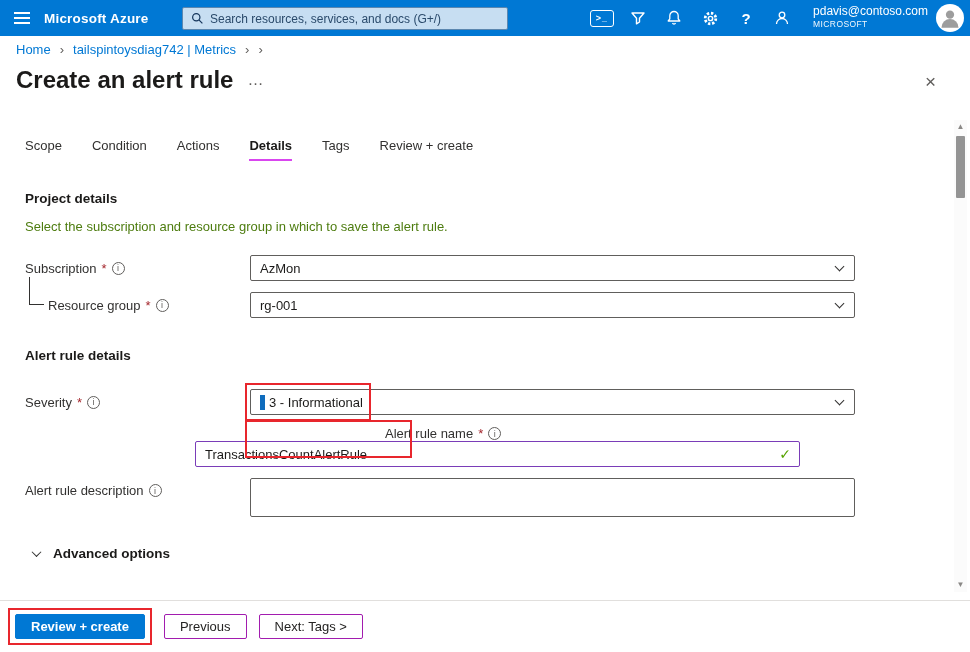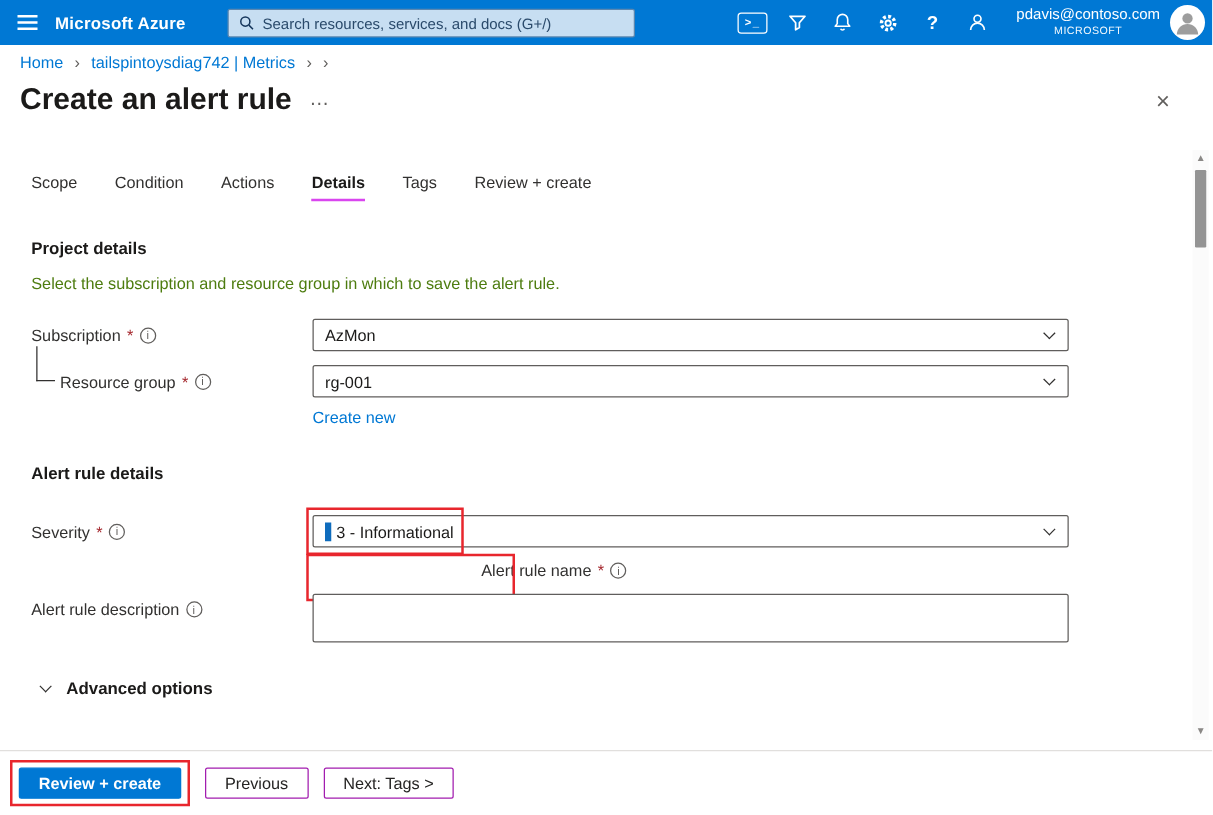--- a/index.html
+++ b/index.html
@@ -12,21 +12,21 @@
   .hamburger span { display: block; width: 16px; height: 2px; background: #fff; }
   .brand { font-size: 13.5px; font-weight: bold; letter-spacing: .2px; margin-right: 14px; white-space: nowrap; width: 118px; }
   .search-box { position: absolute; left: 182px; top: 7px; width: 326px; height: 23px; background: #c7def2; border: 1px solid #5b87b0; border-radius: 2px; display: flex; align-items: center; padding: 0 8px; }
   .search-box svg { flex: 0 0 auto; margin-right: 6px; }
   .search-box input { flex: 1; border: none; outline: none; background: transparent; font-size: 12px; color: #16365c; font-family: inherit; }
   .search-box input::placeholder { color: #2a4a6b; opacity: 1; }
   .topicons { position: absolute; left: 584px; top: 0; height: 36px; display: flex; align-items: center; }
   .topicon { width: 36px; height: 36px; display: flex; align-items: center; justify-content: center; cursor: pointer; }
   .shellbox { width: 24px; height: 17px; border: 1.5px solid #fff; border-radius: 3px; font-size: 9px; font-weight: bold; display: flex; align-items: center; justify-content: center; letter-spacing: 1px; }
   .helpglyph { font-size: 15px; font-weight: bold; color: #fff; }
-  .account { position: absolute; right: 42px; top: 4px; text-align: center; cursor: pointer; }
+  .account { position: absolute; right: 42px; top: 4px; text-align: left; cursor: pointer; }
   .account .email { font-size: 12px; line-height: 15px; }
   .account .tenant { font-size: 8.5px; line-height: 11px; letter-spacing: .4px; opacity: .95; }
   .avatar { position: absolute; right: 6px; top: 4px; width: 28px; height: 28px; border-radius: 50%; background: #fff; display: flex; align-items: center; justify-content: center; overflow: hidden; cursor: pointer; }
 
   
   .breadcrumb { position: absolute; top: 42px; left: 16px; font-size: 13px; display: flex; align-items: center; gap: 9px; }
   .breadcrumb a { color: #0078d4; text-decoration: none; cursor: pointer; }
   .breadcrumb .sep { color: #605e5c; font-size: 13px; }
 
   
@@ -203,21 +203,20 @@
         <span>Resource group</span>
         <span class="req">*</span>
         <span class="info-i">i</span>
       </div>
       <div class="dd">
         <span>rg-001</span>
         <span class="chev"></span>
       </div>
     </div>
 
-    <div class="createnew"><a>Create new</a></div>
 
     <div class="section-heading heading-ard">Alert rule details</div>
 
     <div class="frow row-sev">
       <div class="label-col">
         <span>Severity</span>
         <span class="req">*</span>
         <span class="info-i">i</span>
       </div>
       <div class="dd">
@@ -226,20 +225,24 @@
         <span class="chev"></span>
       </div>
       <div class="hl hl-sev"></div>
     </div>
 
     <div class="frow row-name">
       <div class="label-col">
         <span>Alert rule name</span>
         <span class="req">*</span>
         <span class="info-i">i</span>
+      </div>
+      <div class="name-field">
+        <input type="text" value="TransactionsCountAlertRule" style="">
+        <span class="validcheck">✓</span>
       </div>
       <div class="hl hl-name"></div>
     </div>
 
     <div class="frow row-desc">
       <div class="label-col">
         <span>Alert rule description</span>
         <span class="info-i">i</span>
       </div>
       <textarea style=""></textarea>

